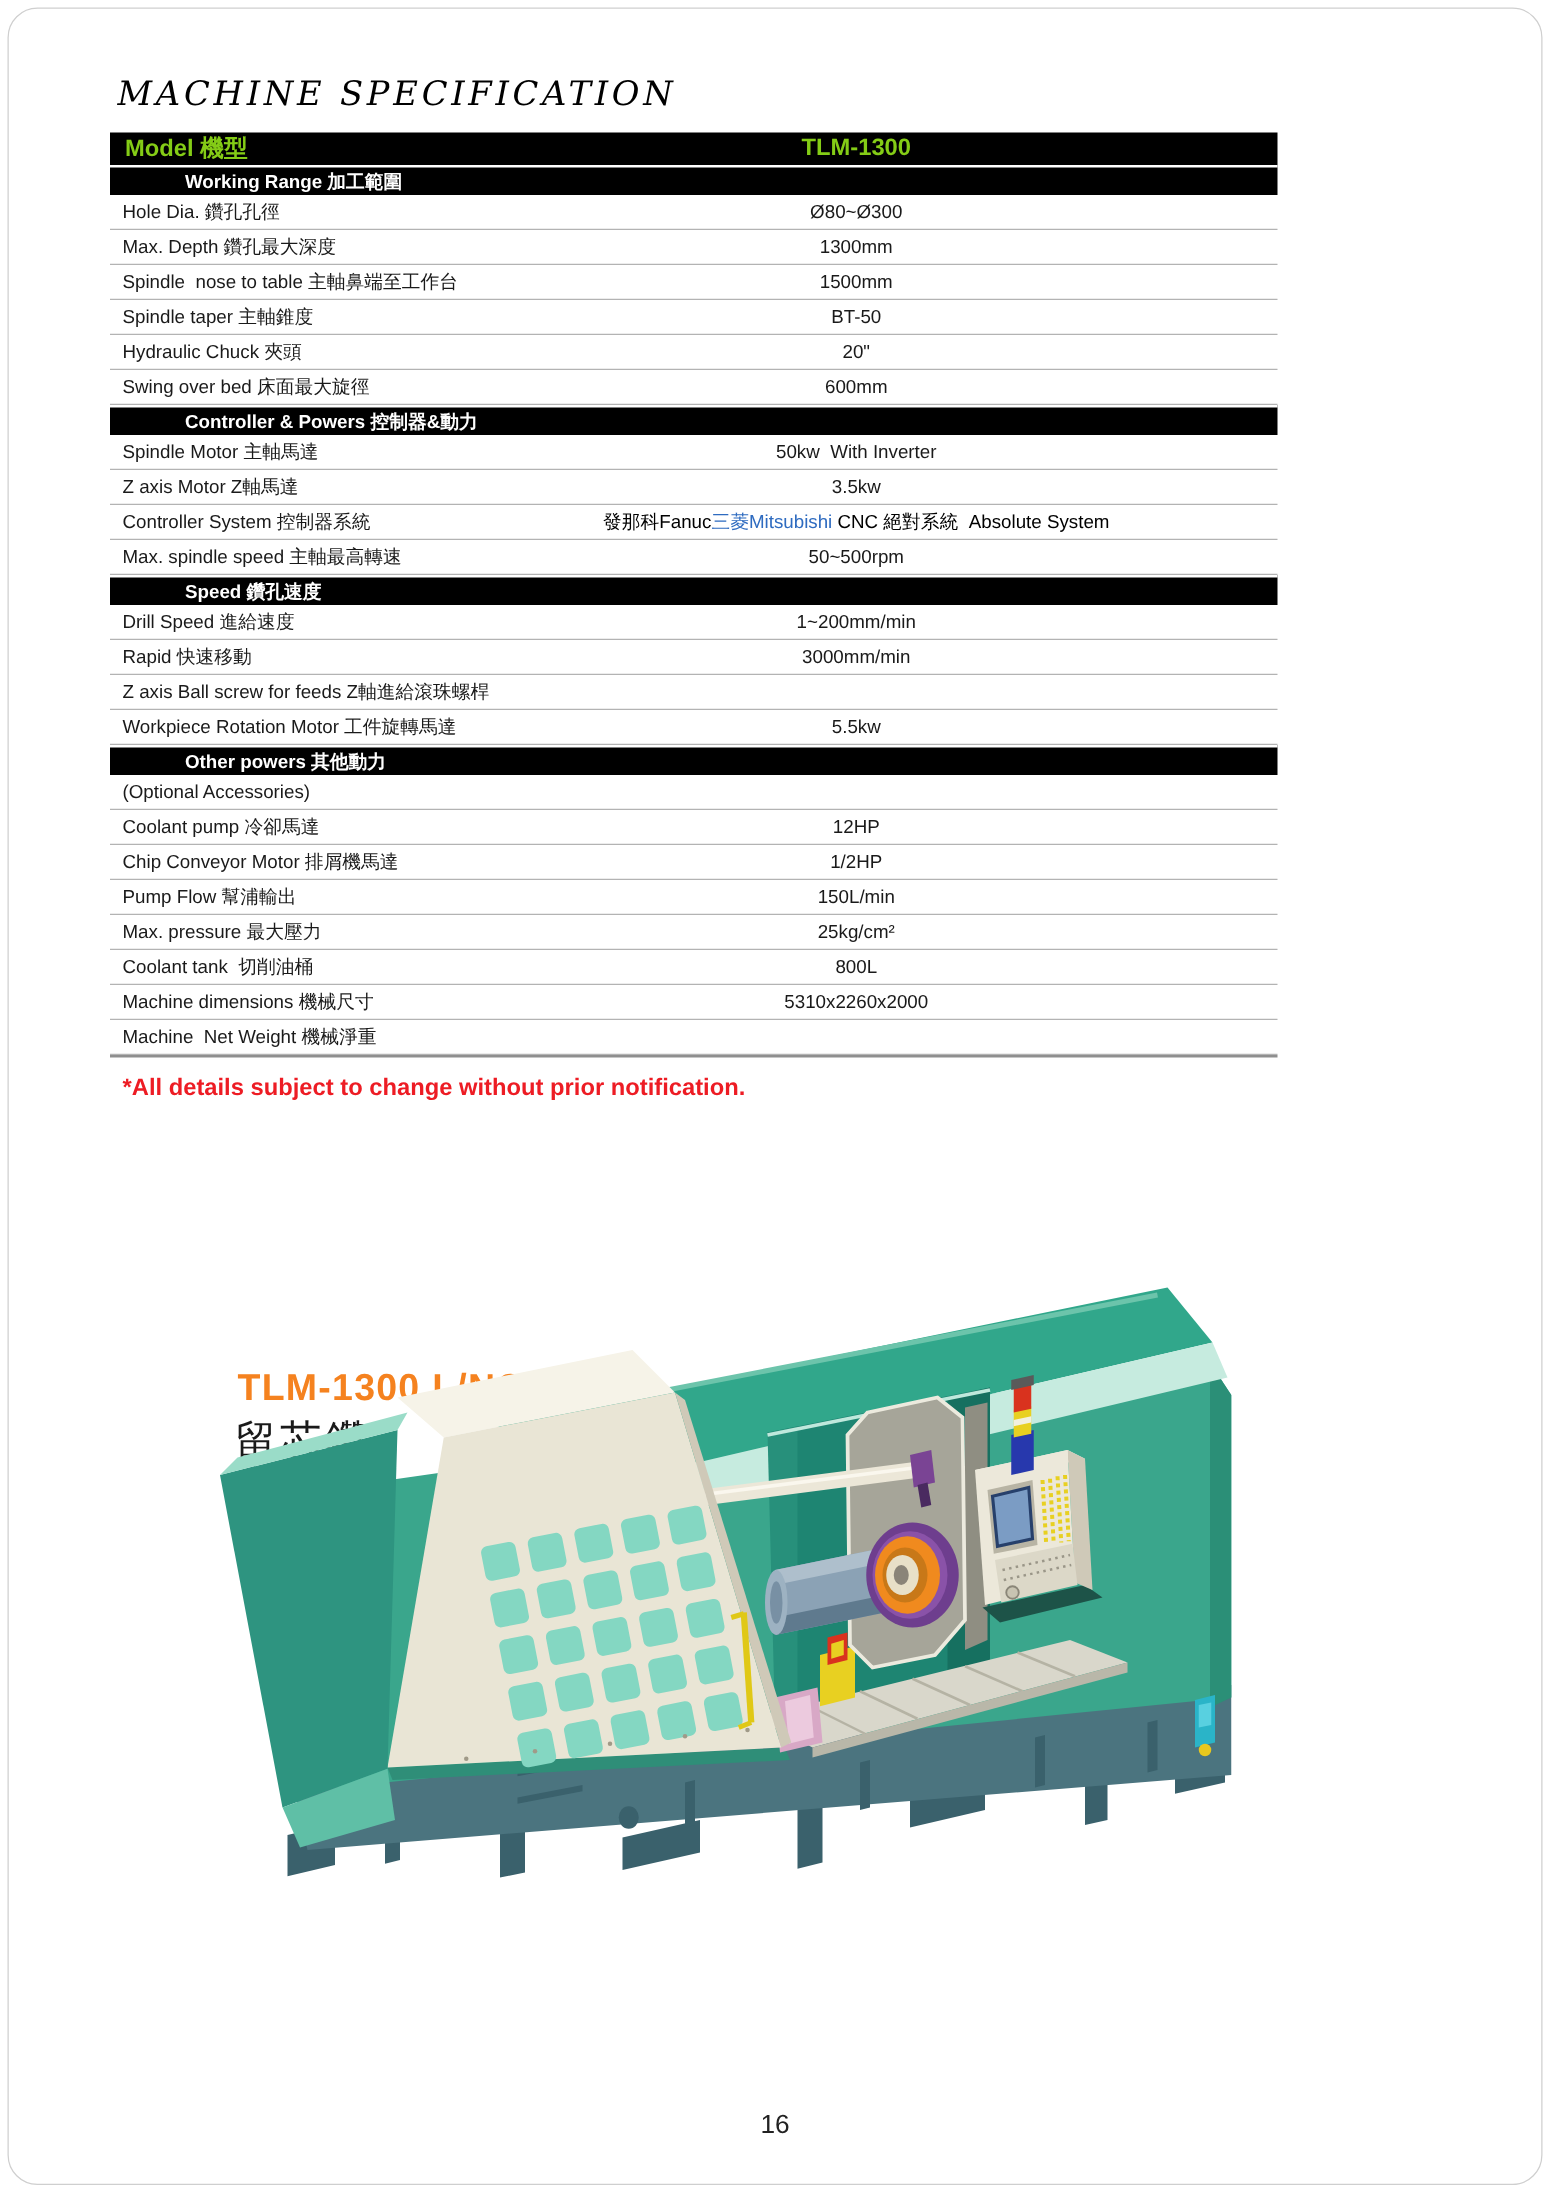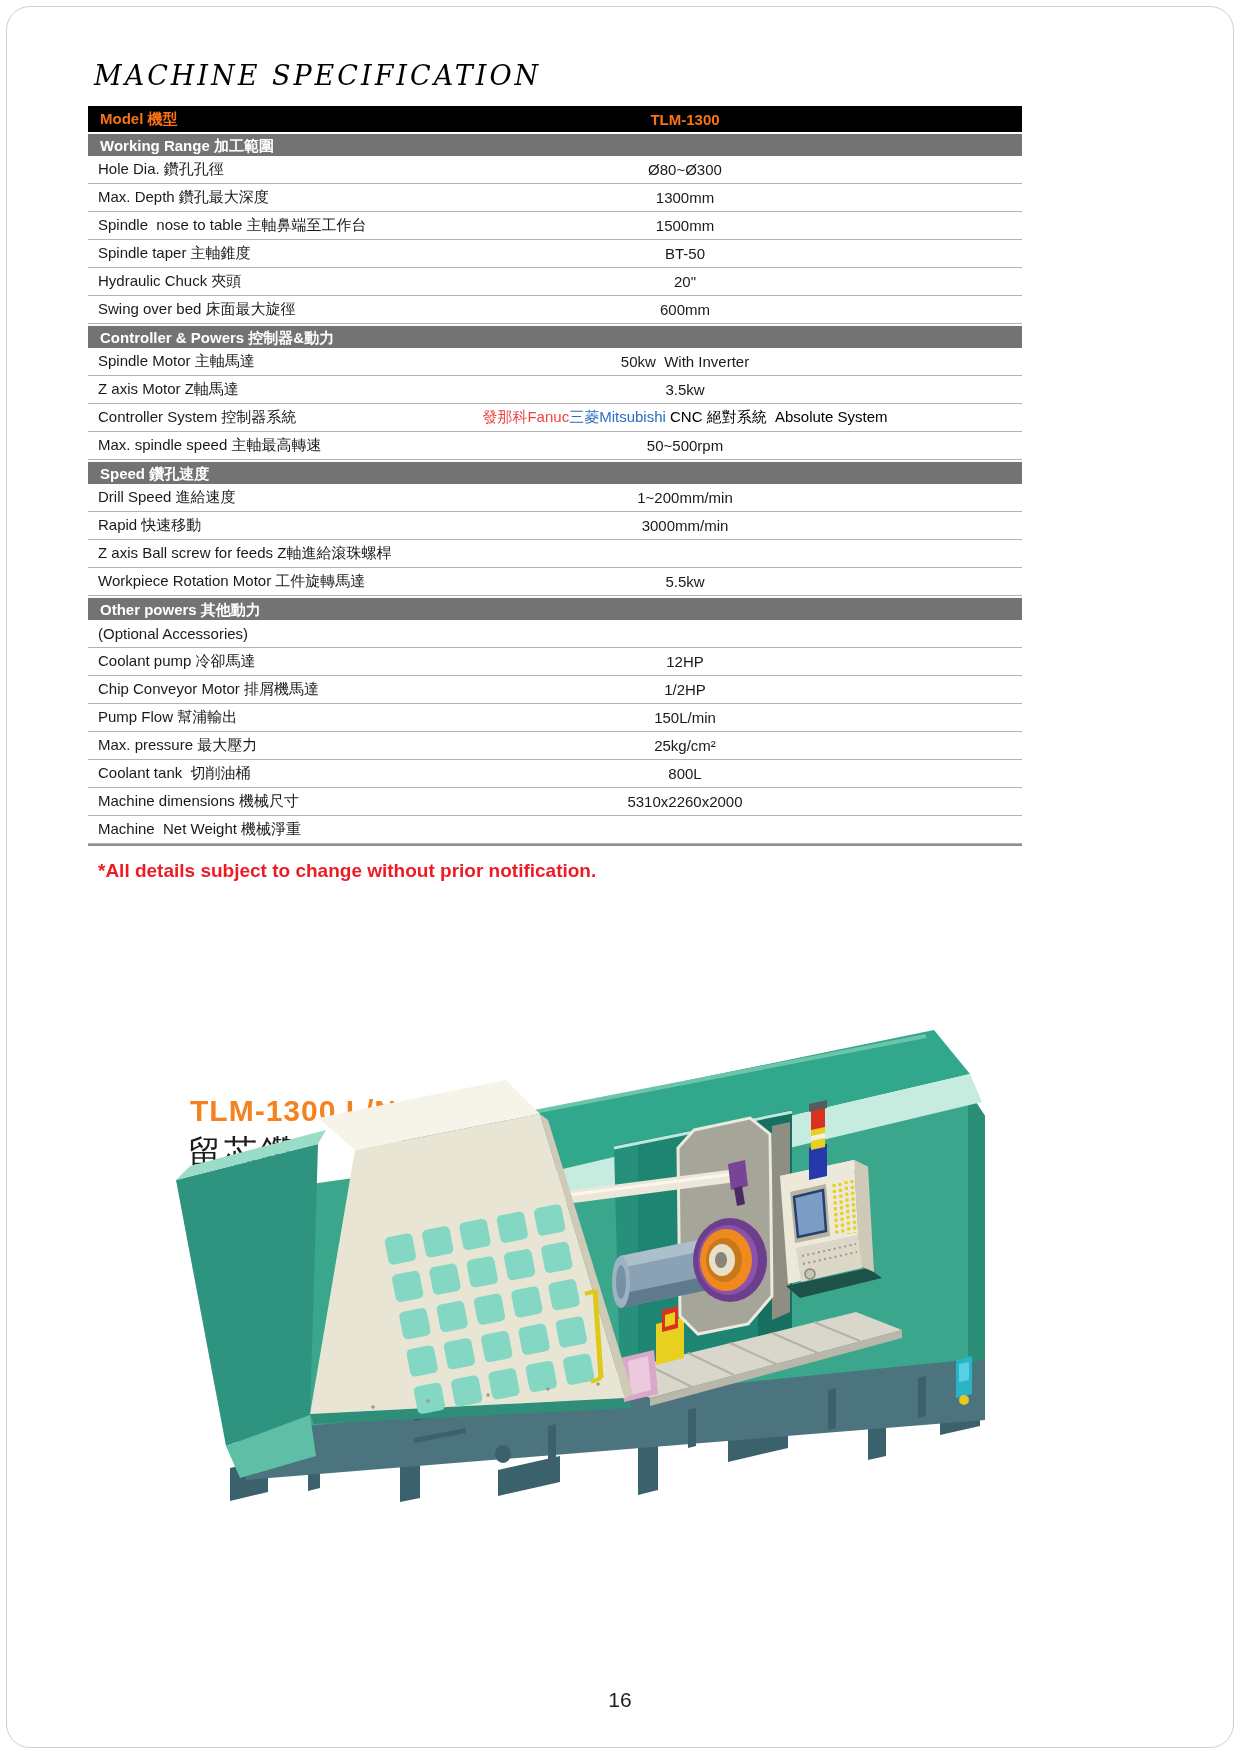--- a/index.html
+++ b/index.html
@@ -16,26 +16,26 @@
   .doc-title {
     position:absolute; left:94px; top:60px;
     font-family:"DejaVu Serif", serif; font-style:italic; font-weight:500;
     font-size:27px; letter-spacing:3px; color:#000;
   }
   .spec-table {
     position:absolute; left:88px; top:106px; width:934px;
     border-bottom:2px solid #8f8f8f; background:#fff;
   }
   .row { display:grid; grid-template-columns:260px 1fr; align-items:center; }
-  .head-row { background:#000; color:#f97316; height:26px; font-weight:bold; font-size:15px; }
+  .head-row { background:#000; color:#84cc16; height:26px; font-weight:bold; font-size:19px; }
   .head-row .cell-label { padding-left:12px; white-space:pre; }
   .head-row .cell-value { text-align:center; white-space:pre; }
   .section-row {
-    display:block; background:#737373; color:#fff; height:24px; line-height:24px;
-    font-weight:bold; font-size:15px; border-top:2px solid #fff;
+    display:block; background:#000000; color:#fff; height:24px; line-height:24px;
+    font-weight:bold; font-size:15px; border-top:2px solid #fff;padding-left:48px;
   }
   .section-label { padding-left:12px; white-space:pre; }
   .data-row { height:28px; font-size:15px; color:#1a1a1a; border-bottom:1px solid #b3b3b3; }
   .data-row .cell-label { padding-left:10px; white-space:pre; overflow:visible; }
   .data-row .cell-value { text-align:center; white-space:pre; }
   .note {
     position:absolute; left:98px; top:860px;
     color:#ed1c24; font-weight:bold; font-size:19px;
   }
   .product-model {
@@ -95,21 +95,21 @@
       <div class="row data-row">
         <span class="cell-label">Spindle Motor 主軸馬達</span>
         <span class="cell-value">50kw  With Inverter</span>
       </div>
       <div class="row data-row">
         <span class="cell-label">Z axis Motor Z軸馬達</span>
         <span class="cell-value">3.5kw</span>
       </div>
       <div class="row data-row">
         <span class="cell-label">Controller System 控制器系統</span>
-        <span class="cell-value"><span style="color: #ef4444;">發那科Fanuc</span><span style="color: rgb(46, 107, 192);">三菱Mitsubishi</span><span style="color: rgb(0, 0, 0);"> CNC 絕對系統  Absolute System</span></span>
+        <span class="cell-value"><span style="color: #000000;">發那科Fanuc</span><span style="color: rgb(46, 107, 192);">三菱Mitsubishi</span><span style="color: rgb(0, 0, 0);"> CNC 絕對系統  Absolute System</span></span>
       </div>
       <div class="row data-row">
         <span class="cell-label">Max. spindle speed 主軸最高轉速</span>
         <span class="cell-value">50~500rpm</span>
       </div>
       <div class="row section-row"><span class="section-label">Speed 鑽孔速度</span></div>
       <div class="row data-row">
         <span class="cell-label">Drill Speed 進給速度</span>
         <span class="cell-value">1~200mm/min</span>
       </div>

